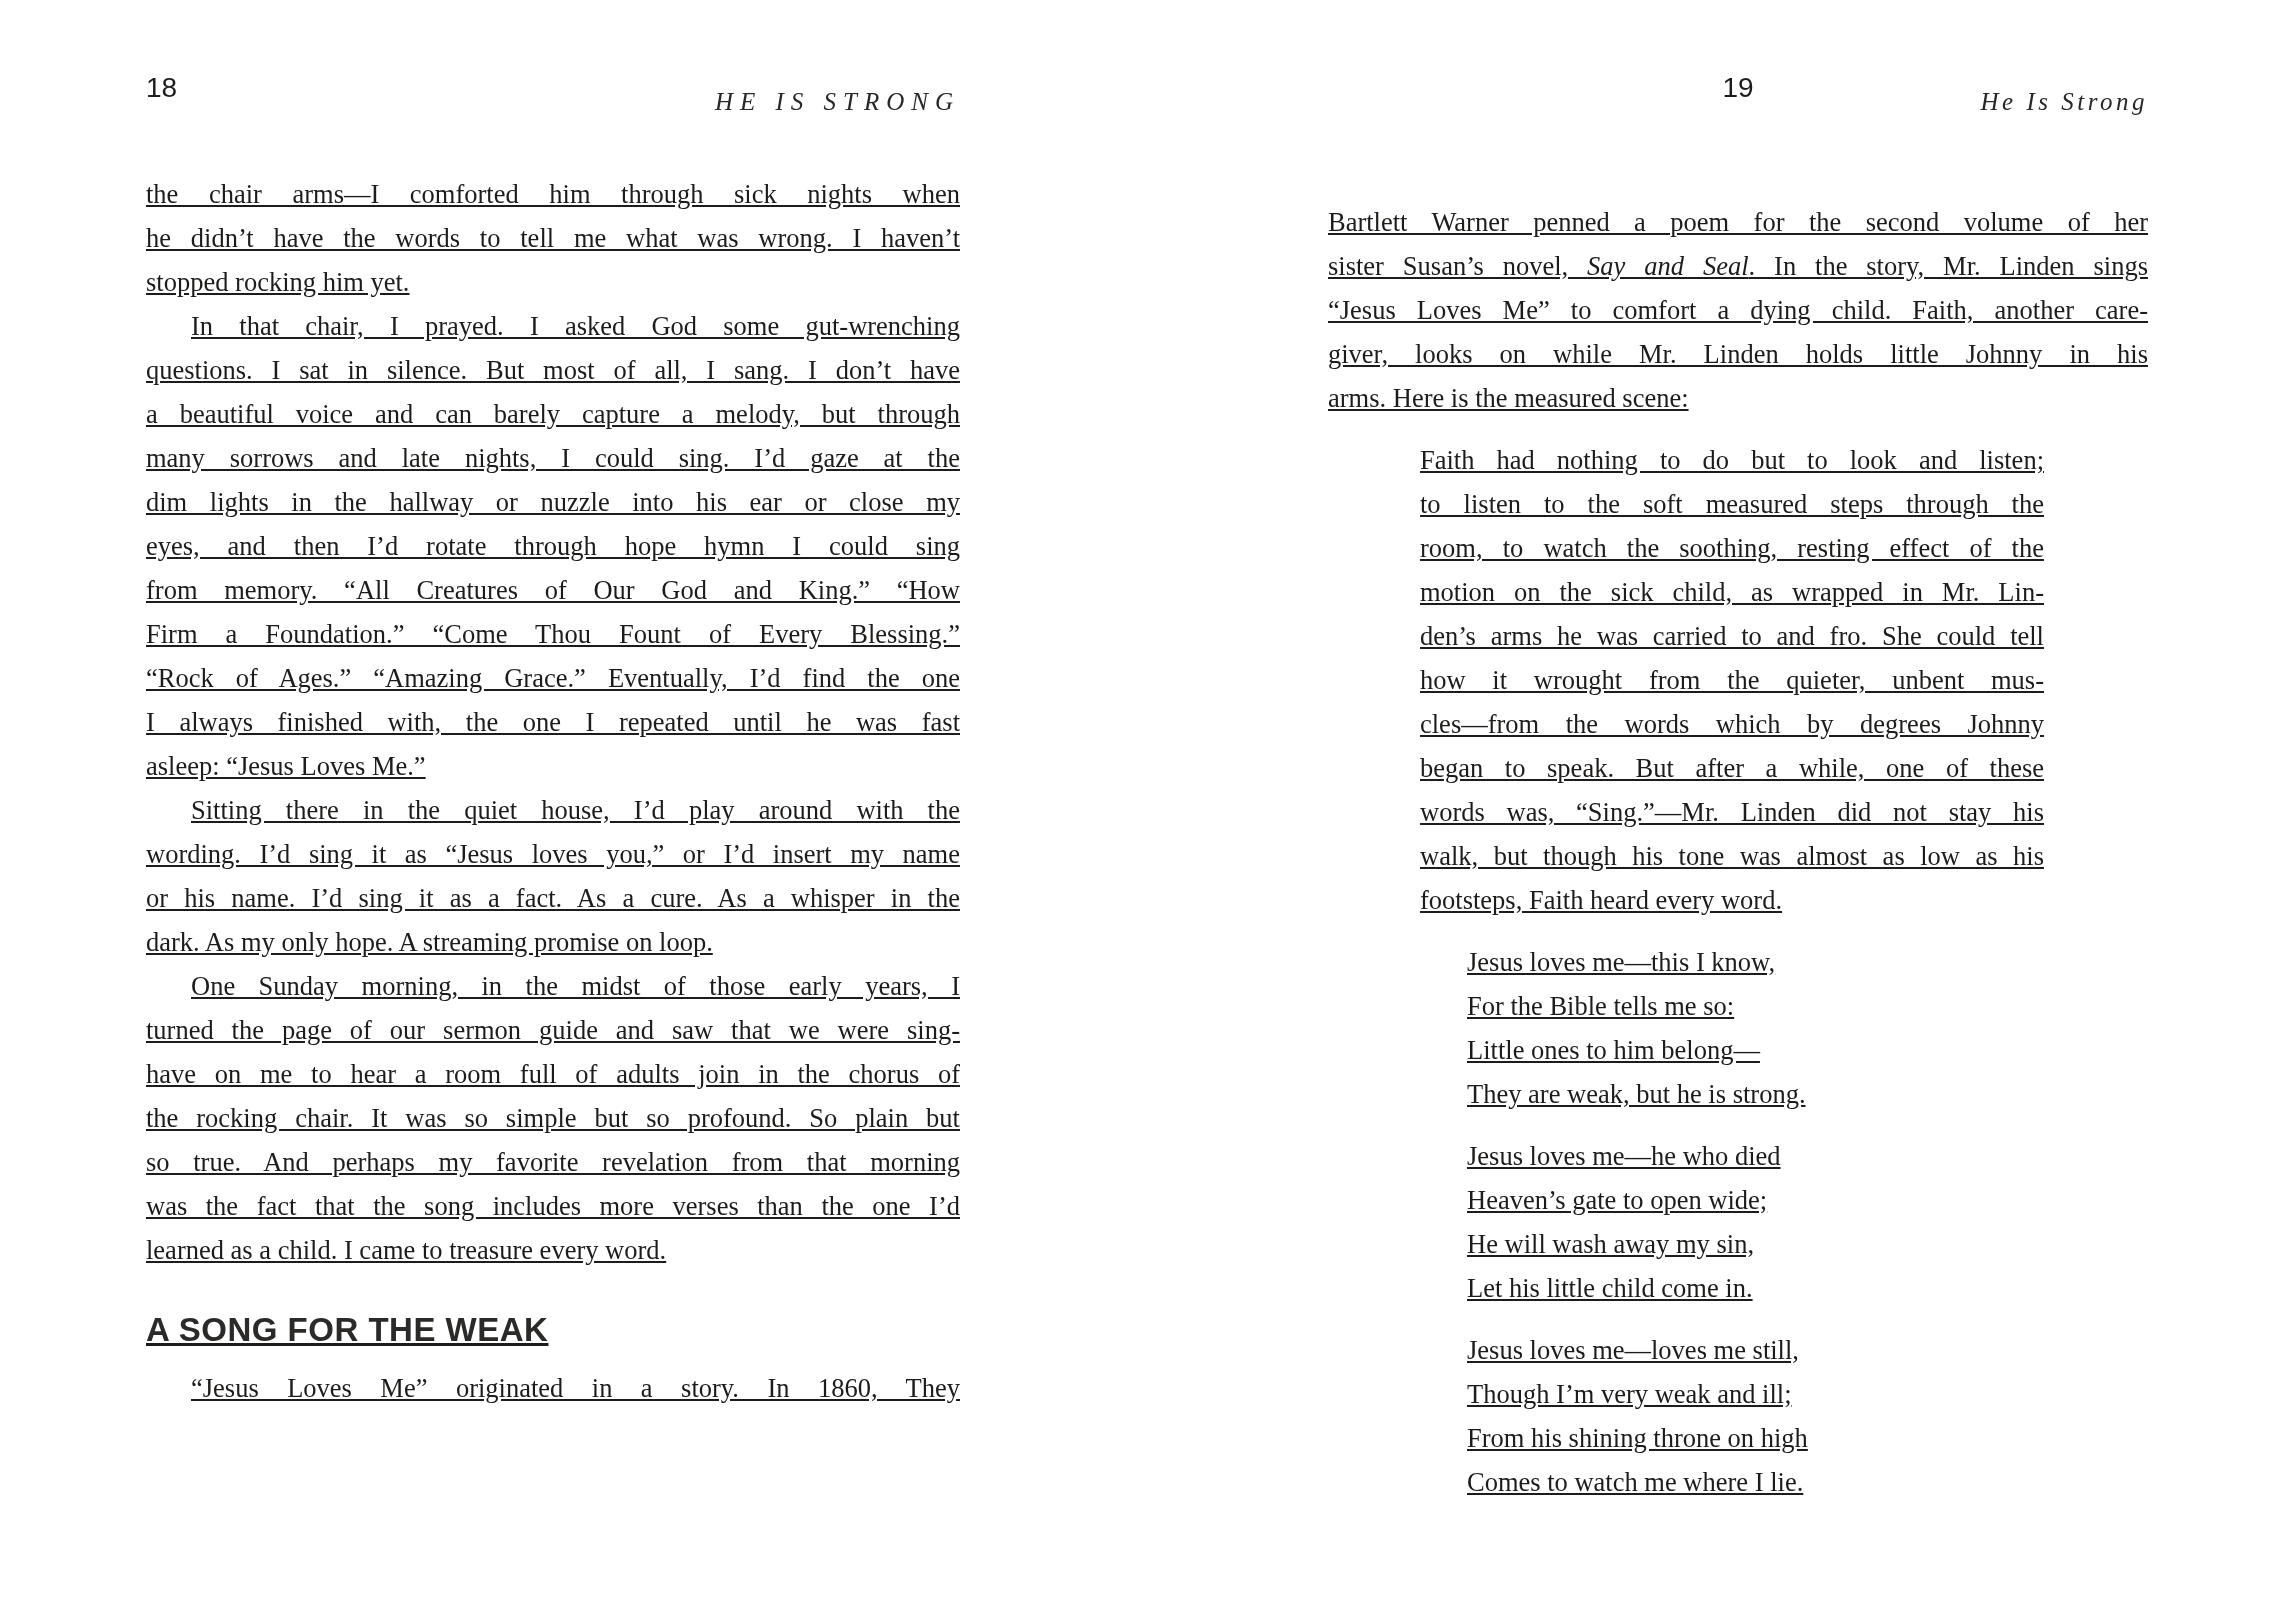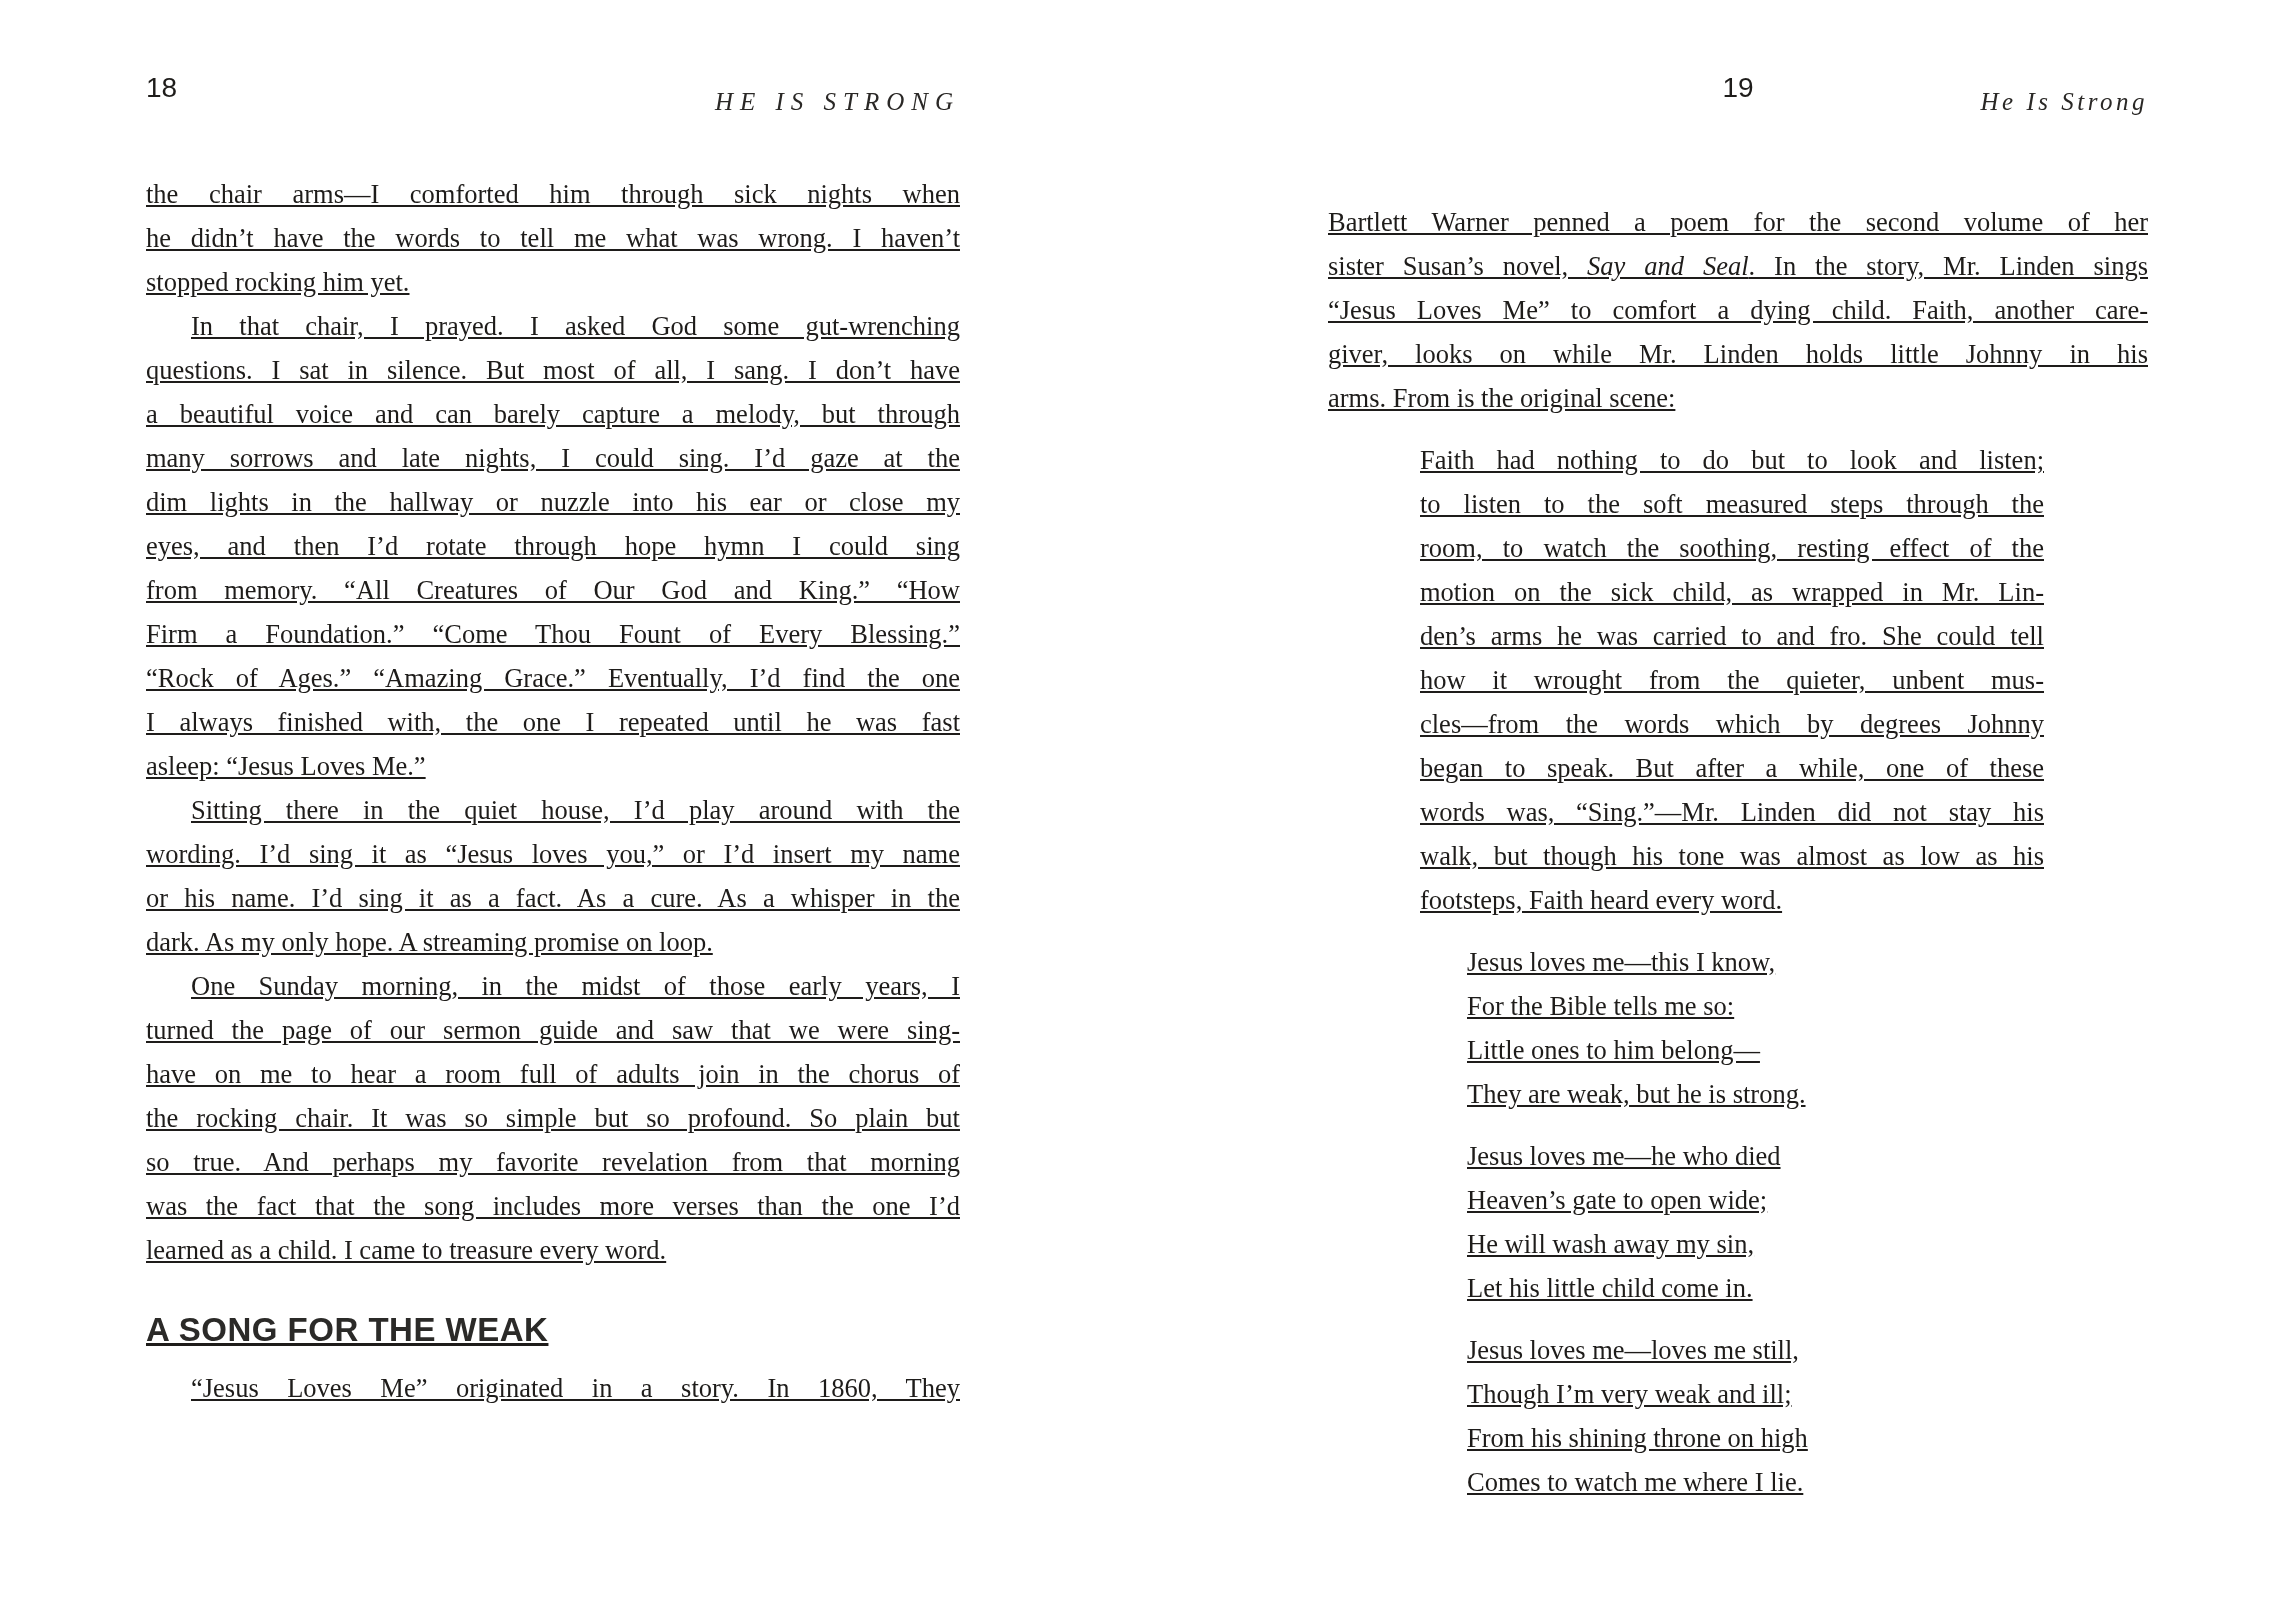--- a/index.html
+++ b/index.html
@@ -132,21 +132,21 @@
       <div class="line">“Jesus Loves Me” originated in a story. In 1860, They</div>
     </div>
   </div>
 
 <div class="page-body page-body-right">
     <div class="para">
       <div class="line">Bartlett Warner penned a poem for the second volume of her</div>
       <div class="line">sister Susan’s novel, <i>Say and Seal</i>. In the story, Mr. Linden sings</div>
       <div class="line">“Jesus Loves Me” to comfort a dying child. Faith, another care-</div>
       <div class="line">giver, looks on while Mr. Linden holds little Johnny in his</div>
-      <div class="line last">arms. From is the original scene:</div>
+      <div class="line last">arms. Here is the measured scene:</div>
     </div>
     <div class="blockquote">
       <div class="line">Faith had nothing to do but to look and listen;</div>
       <div class="line">to listen to the soft measured steps through the</div>
       <div class="line">room, to watch the soothing, resting effect of the</div>
       <div class="line">motion on the sick child, as wrapped in Mr. Lin-</div>
       <div class="line">den’s arms he was carried to and fro. She could tell</div>
       <div class="line">how it wrought from the quieter, unbent mus-</div>
       <div class="line">cles—from the words which by degrees Johnny</div>
       <div class="line">began to speak. But after a while, one of these</div>

